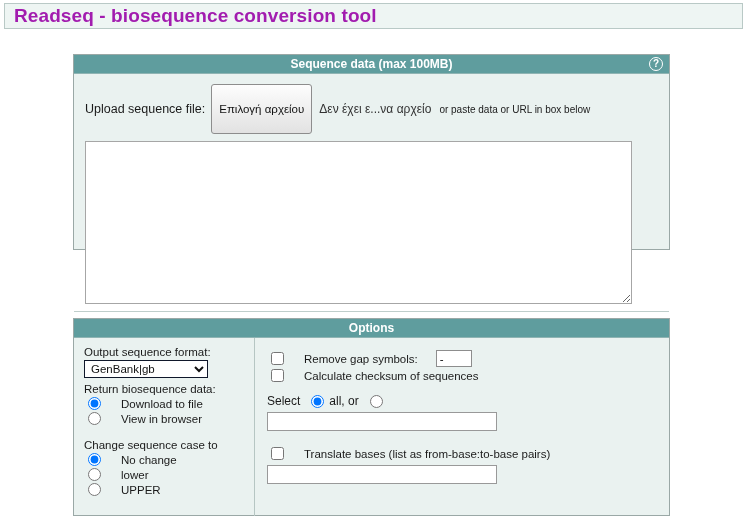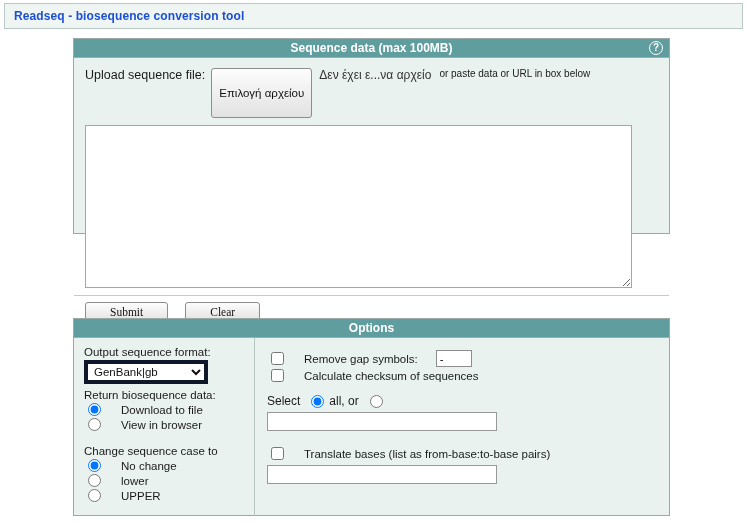--- a/index.html
+++ b/index.html
@@ -17,23 +17,23 @@
   .app-banner {
     margin: 3px 4px 0 4px;
     height: 26px;
     background: #eef5f3;
     border: 1px solid #b9c9c6;
     display: flex;
     align-items: center;
     padding-left: 9px;
   }
   .app-title {
-    font-size: 12px;
+    font-size: 19px;
     font-weight: bold;
-    color: #1d4ed8;
+    color: #a21caf;
     letter-spacing: 0.1px;
   }
 
   
   .panel {
     position: absolute;
     left: 73px;
     width: 597px;
     border: 1px solid #9aa8a6;
     background: #eaf2f0;
@@ -59,23 +59,24 @@
     border: 1.4px solid #ffffff;
     color: #ffffff;
     font-size: 10px;
     font-weight: bold;
     line-height: 11px;
     text-align: center;
     cursor: pointer;
   }
 
   
-  #seq-panel { top: 38px; height: 196px; }
+  #seq-panel { top: 54px; height: 196px; }
   .upload-row {
     display: flex;
+    align-items: center;
     padding: 10px 0 0 11px;
     font-size: 12.5px;
     white-space: nowrap;
   }
   .upload-label { margin-right: 6px; }
   .file-button {
     font-family: "Liberation Sans", sans-serif;
     font-size: 11.5px;
     padding: 18px 7px;
     background: linear-gradient(#fdfdfd, #e2e2e2);
@@ -131,21 +132,21 @@
     padding: 8px 12px 0 10px;
   }
   .opt-right { flex: 1; padding: 10px 0 0 12px; }
 
   .field-label { font-size: 11.5px; color: #1a1a1a; margin-bottom: 2px; }
   .fmt-select {
     font-family: "Liberation Sans", sans-serif;
     font-size: 11.5px;
     width: 124px;
     padding: 1px 2px;
-    border: 4px solid #0f172a;
+    border: 1px solid #0f172a;
     background: #ffffff;
     color: #111;
     margin-bottom: 5px;
   }
   .radio-line, .check-line {
     display: flex;
     align-items: center;
     font-size: 11.5px;
     margin: 2px 0;
     gap: 14px;

